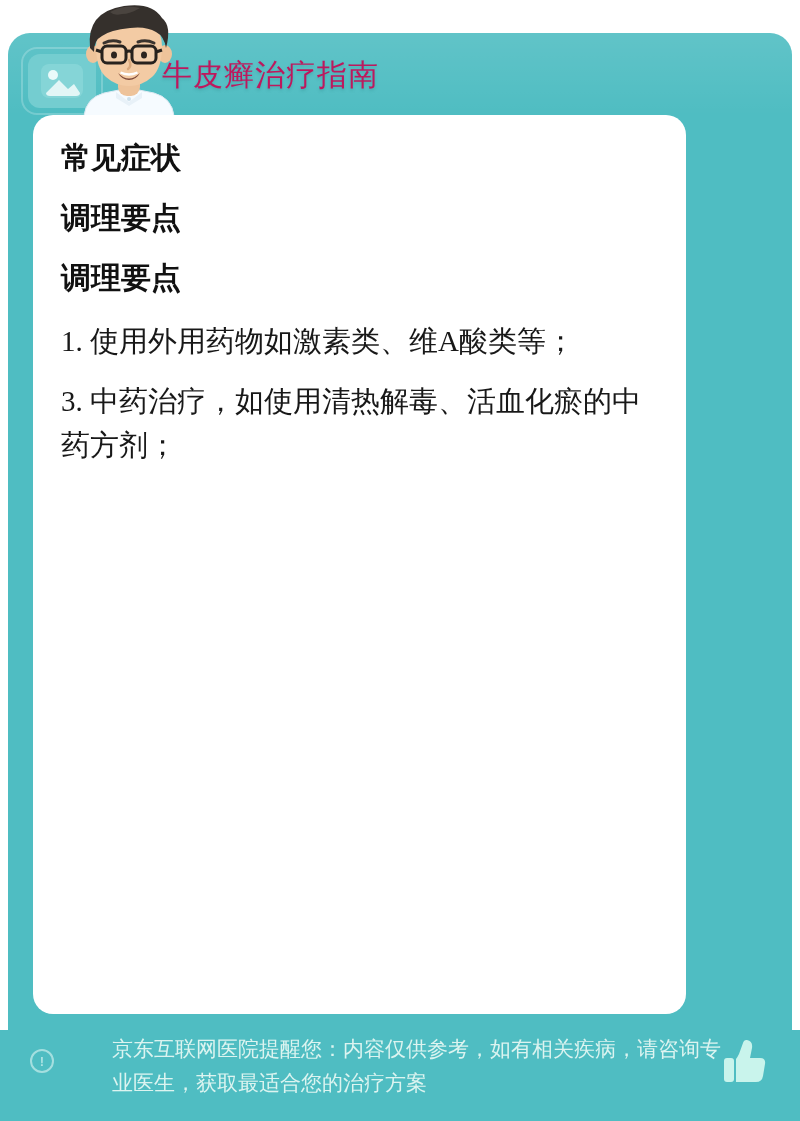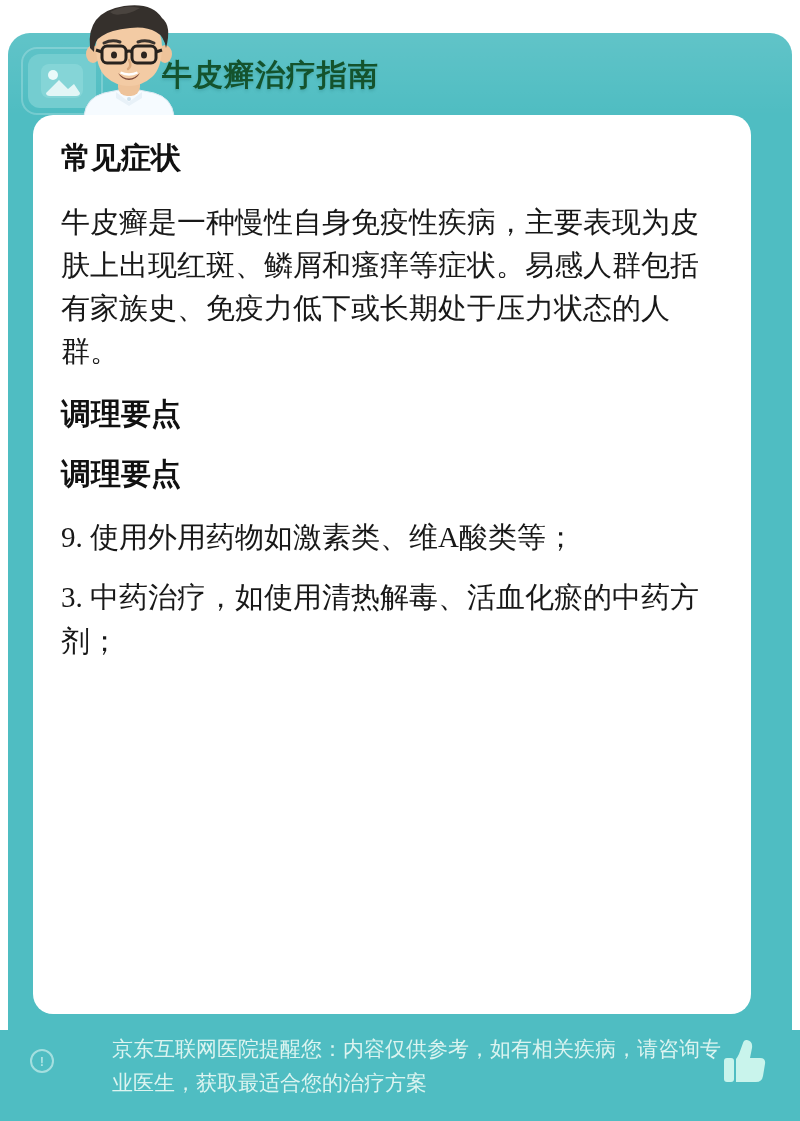--- a/index.html
+++ b/index.html
@@ -32,27 +32,27 @@
   .img-icon .frame{
     position:absolute;left:-7px;top:-7px;right:-7px;bottom:-7px;
     border:2px solid rgba(255,255,255,.22);border-radius:16px;
   }
   .img-icon svg{display:block;}
   
   .avatar{position:absolute;left:66px;top:2px;width:126px;height:114px;}
   
   .page-title{
     position:absolute;left:162px;top:55px;
-    font-size:30px;font-weight:bold;color:#14532d;letter-spacing:1px;
+    font-size:30px;font-weight:normal;color:#be185d;letter-spacing:1px;
     text-shadow:0 2px 3px rgba(30,110,115,.25);
     white-space:nowrap;
   }
   
   .card{
-    position:absolute;left:33px;top:115px;width:718px;height:899px;
+    position:absolute;left:33px;top:115px;width:653px;height:899px;
     background:#ffffff;border-radius:20px;
     box-sizing:border-box;padding:24px 28px 0 28px;overflow:hidden;
   }
   .card h2{
     margin:22px 0 0 0;font-size:30px;line-height:38px;font-weight:bold;color:#111111;
     font-family:"Liberation Sans","DejaVu Sans",sans-serif;
   }
   .card h2:first-child{margin-top:0;}
   .card p.body-text{
     margin:24px 0 0 0;font-size:29px;line-height:43px;color:#181818;
@@ -127,25 +127,24 @@
   <path d="M63 58 Q66 64 62 67" stroke="#d9a97e" stroke-width="2.4" fill="none" stroke-linecap="round"></path>
 
   <path d="M52 71 Q63 82 74 71 Q70 78 63 78 Q56 78 52 71 Z" fill="#7e4a3a"></path>
   <path d="M54 71.5 Q63 76 72 71.5 L71 69.5 Q63 73 55 69.5 Z" fill="#ffffff"></path>
 </svg>
 
 <div class="page-title">牛皮癣治疗指南</div>
 
 <div class="card" id="card">
     <h2>常见症状</h2>
-    <p class="body-text">牛皮癣是一种慢性自身免疫性疾病，主要表现为皮肤上出现红斑、鳞屑和瘙痒等症状。易感人群包括有家族史、免疫力低下或长期处于压力状态的人群。</p>
     <h2>调理要点</h2>
     <h2>调理要点</h2>
     <ul class="tips">
-      <li>9. 使用外用药物如激素类、维A酸类等；</li>
+      <li>1. 使用外用药物如激素类、维A酸类等；</li>
       <li>3. 中药治疗，如使用清热解毒、活血化瘀的中药方剂；</li>
     </ul>
   </div>
 
 <div class="disclaimer">
   <div class="excl-icon">!</div>
   <div class="disclaimer-text">京东互联网医院提醒您：内容仅供参考，如有相关疾病，请咨询专业医生，获取最适合您的治疗方案</div>
 </div>
 
 <svg class="thumbs-icon" viewBox="0 0 44 46">

